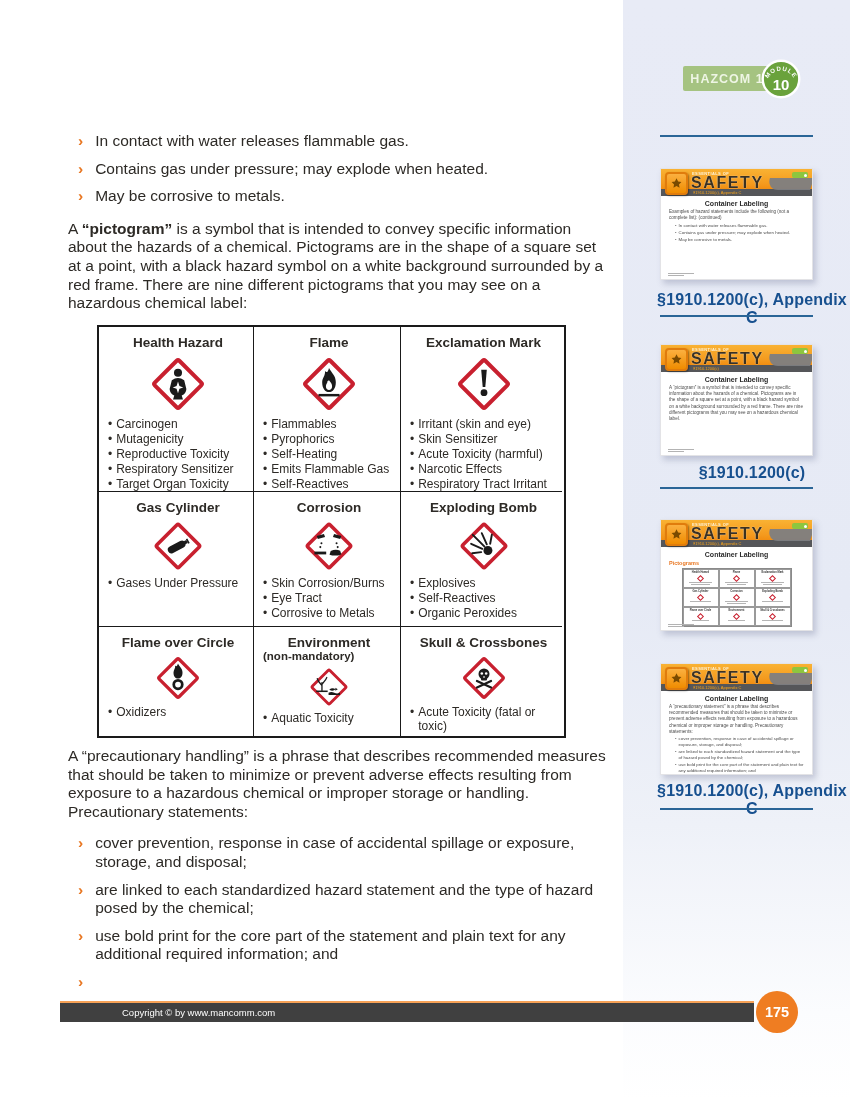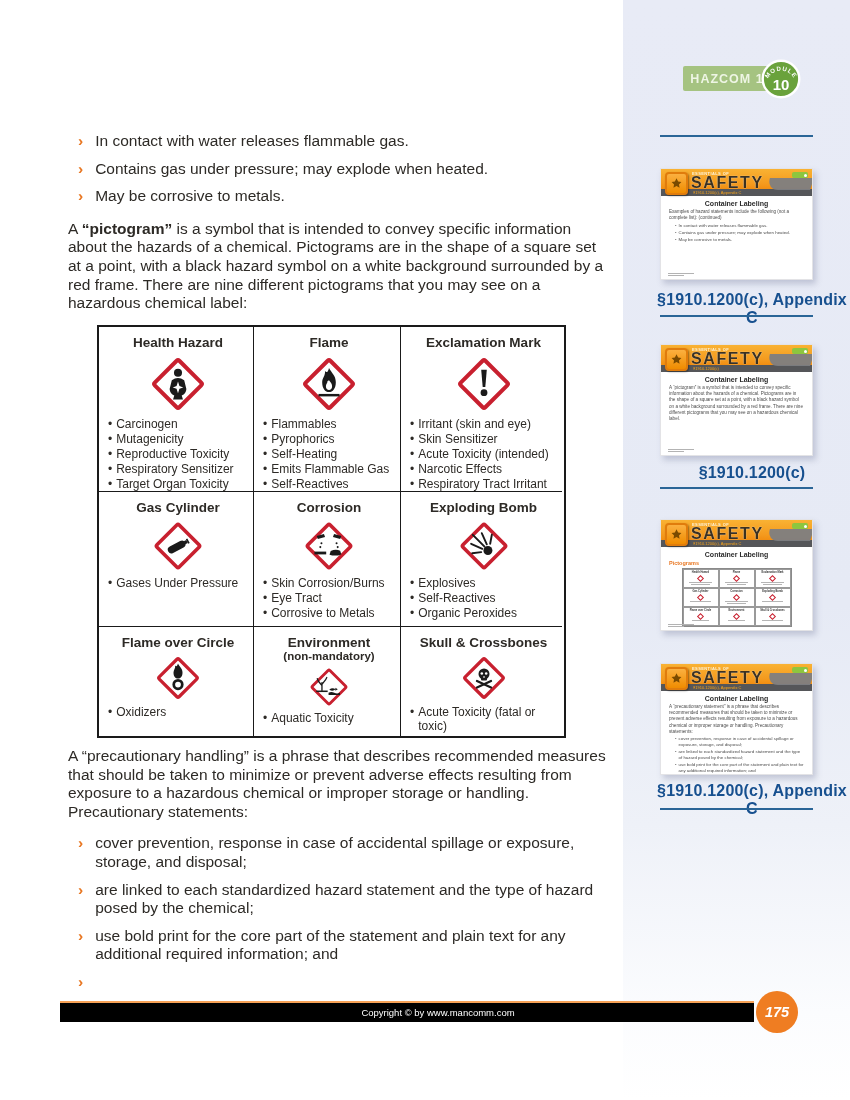--- a/index.html
+++ b/index.html
@@ -30,21 +30,21 @@
   .blist .bullet { width:522px; }
 
   
   .ptable { position:absolute; left:97px; top:325px; width:469px; height:413px;
     border:2px solid #1a1a1a; background:#fff; display:grid;
     grid-template-columns:155px 147px 161px; grid-template-rows:165px 135px 109px; }
   .pcell { border-right:1.5px solid #1a1a1a; border-bottom:1.5px solid #1a1a1a; padding:6px 5px 2px 9px; overflow:hidden; }
   .pcell:nth-child(3n) { border-right:none; }
   .pcell:nth-child(n+7) { border-bottom:none; }
   .p-title { text-align:center; font-weight:700; font-size:13.5px; margin:2px 0 0; }
-  .p-subtitle { text-align:center; font-weight:700; font-size:11.5px; }
+  .p-subtitle { font-weight:700; font-size:11.5px; }
   .picto { display:block; margin:3px auto 3px; }
   .row1 .picto { width:62px; height:62px; }
   .row2 .picto { width:56px; height:56px; }
   .row3 .picto { width:50px; height:50px; }
   .p-item { display:flex; font-size:12px; line-height:1.16; margin-bottom:1px; }
   .p-item .dot { margin-right:4px; flex:0 0 auto; }
 
   
   .thumb { position:absolute; left:660px; width:153px; height:112px; background:#fff;
     border:1px solid #e3e3e6; box-shadow:3px 4px 6px rgba(70,80,120,0.25); overflow:hidden; }
@@ -81,24 +81,24 @@
   .mg-diamond { width:5px; height:5px; border:1px solid #c8202f; transform:rotate(45deg); margin:1.5px auto 1.5px; }
   .mg-bar { height:0.8px; background:#b5b5b5; margin:0.8px auto 0; }
 
   .thumb-caption { position:absolute; left:652px; width:200px; text-align:center;
     font-weight:700; font-size:16px; letter-spacing:.2px; color:#17508f; }
   .c1 { top:291px; } .c2 { top:464px; } .c4 { top:782px; }
   .sep { position:absolute; left:660px; width:153px; height:2px; background:#2a6597; }
   .s1 { top:315px; } .s2 { top:487px; } .s4 { top:808px; }
 
   
-  .footer-bar { position:absolute; left:60px; top:1001px; width:694px; height:21px; background:#000000;
-    border-top:2px solid #f7a257; color:#fff; font-size:9.5px; display:flex; align-items:center; padding-left:62px;justify-content:center; }
+  .footer-bar { position:absolute; left:60px; top:1001px; width:694px; height:21px; background:#404040;
+    border-top:2px solid #f7a257; color:#fff; font-size:9.5px; display:flex; align-items:center; padding-left:62px; }
   .page-circle { position:absolute; left:756px; top:991px; width:42px; height:42px; border-radius:50%;
-    background:#ef7d22; color:#fff; font-weight:700; font-size:14.5px; display:flex; align-items:center; justify-content:center;font-style:italic; }
+    background:#ef7d22; color:#fff; font-weight:700; font-size:14.5px; display:flex; align-items:center; justify-content:center; }
 
   svg text { font-family:"Liberation Sans", sans-serif; }
 </style>
 </head>
 <body>
 
 <div class="page">
   <div class="side-band"></div>
 
   <div class="module-banner">
@@ -208,21 +208,21 @@
       <div class="p-item">
           <span class="dot">•</span>
           <span>Irritant (skin and eye)</span>
         </div>
       <div class="p-item">
           <span class="dot">•</span>
           <span>Skin Sensitizer</span>
         </div>
       <div class="p-item">
           <span class="dot">•</span>
-          <span>Acute Toxicity (intended)</span>
+          <span>Acute Toxicity (harmful)</span>
         </div>
       <div class="p-item">
           <span class="dot">•</span>
           <span>Narcotic Effects</span>
         </div>
       <div class="p-item">
           <span class="dot">•</span>
           <span>Respiratory Tract Irritant</span>
         </div>
 

